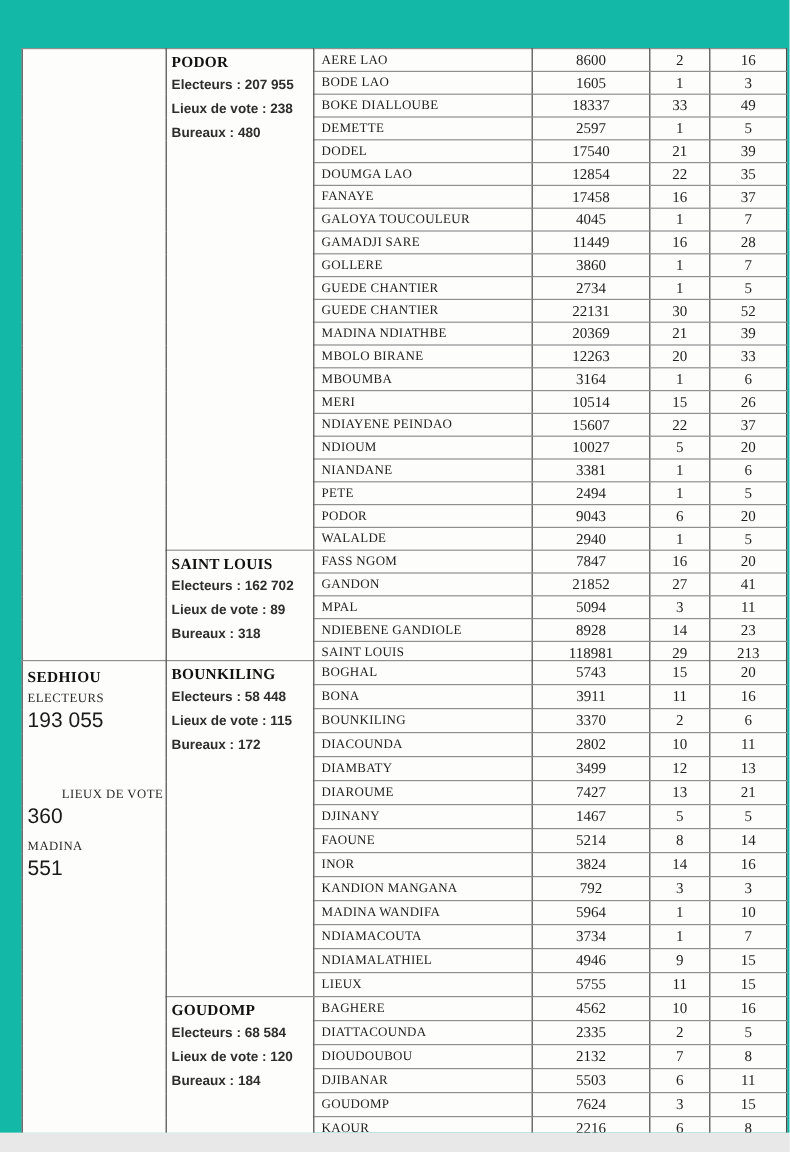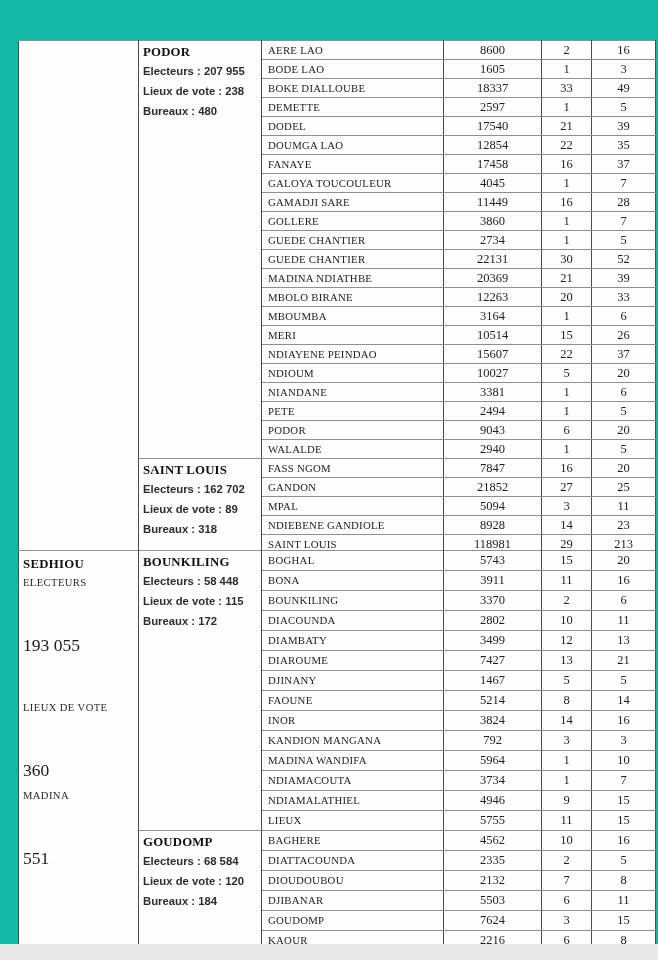--- a/index.html
+++ b/index.html
@@ -83,27 +83,26 @@
     color:#111;
   }
   .region-label{
     font-size:10.6px;
     letter-spacing:.4px;
     line-height:15px;
     margin-top:2px;
     color:#2a2a2a;
   }
   .region-big{
-    font-family:Liberation Serif, serif;
+    font-family:Liberation Sans, sans-serif;
     font-size:17.5px;
     line-height:21px;
     color:#1a1a1a;
-    margin-top:45px;
-  }
-  .region-gap{margin-top:44px;}
+  }
+  .region-gap{margin-top:44px;text-align:right;}
   .region-gap-sm{margin-top:7px;}
 </style>
 </head>
 <body>
 
 <main class="page">
   <div id="tables-root">
       <table id="table-0" class="tbl t0">
         <colgroup>
           <col style="width: 120px;">
@@ -262,21 +261,21 @@
             </td>
             <td class="commune-cell">FASS NGOM</td>
             <td class="num-cell">7847</td>
             <td class="num-cell">16</td>
             <td class="num-cell">20</td>
           </tr>
           <tr>
             <td class="commune-cell">GANDON</td>
             <td class="num-cell">21852</td>
             <td class="num-cell">27</td>
-            <td class="num-cell">25</td>
+            <td class="num-cell">41</td>
           </tr>
           <tr>
             <td class="commune-cell">MPAL</td>
             <td class="num-cell">5094</td>
             <td class="num-cell">3</td>
             <td class="num-cell">11</td>
           </tr>
           <tr>
             <td class="commune-cell">NDIEBENE GANDIOLE</td>
             <td class="num-cell">8928</td>

